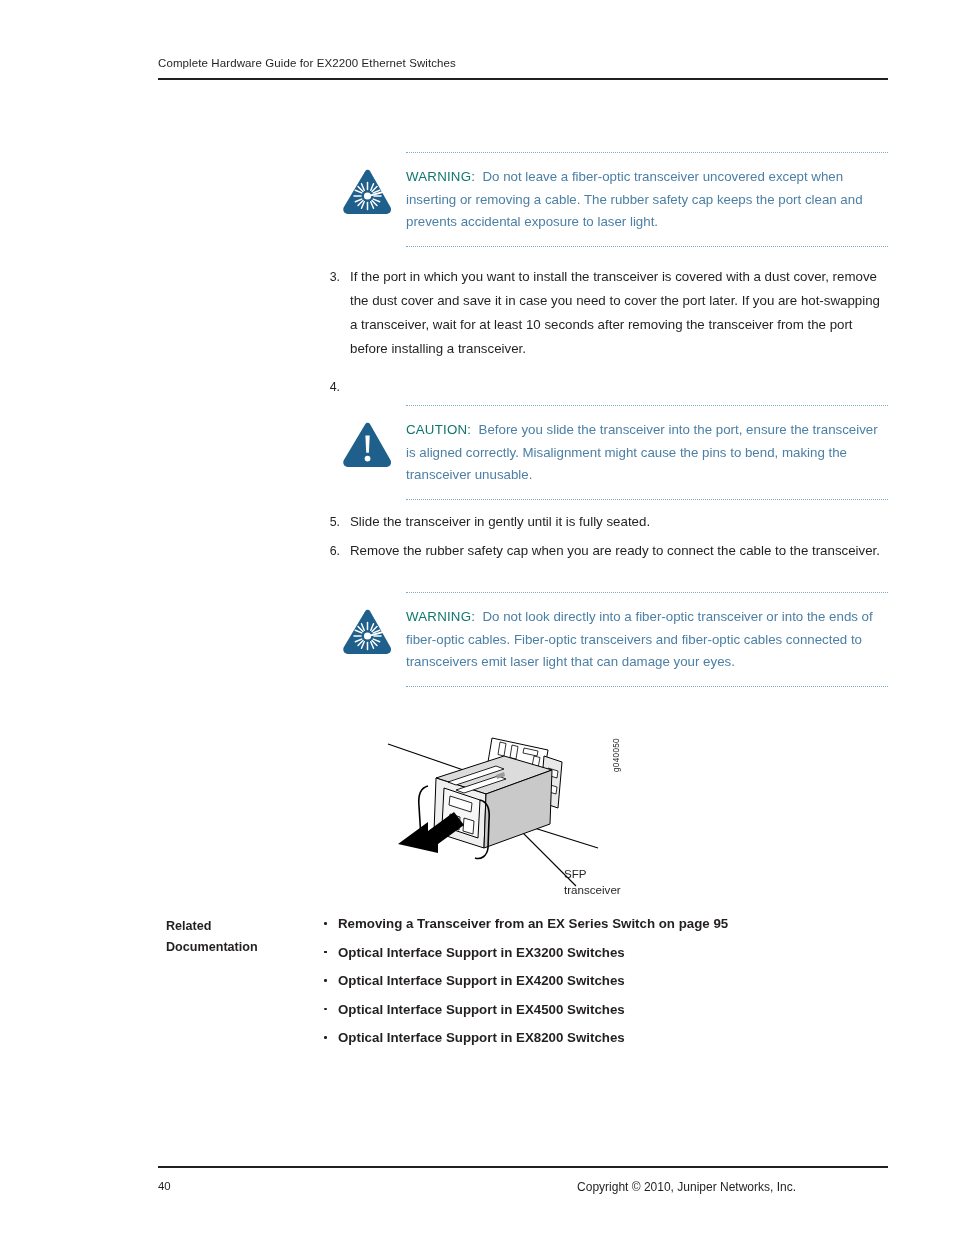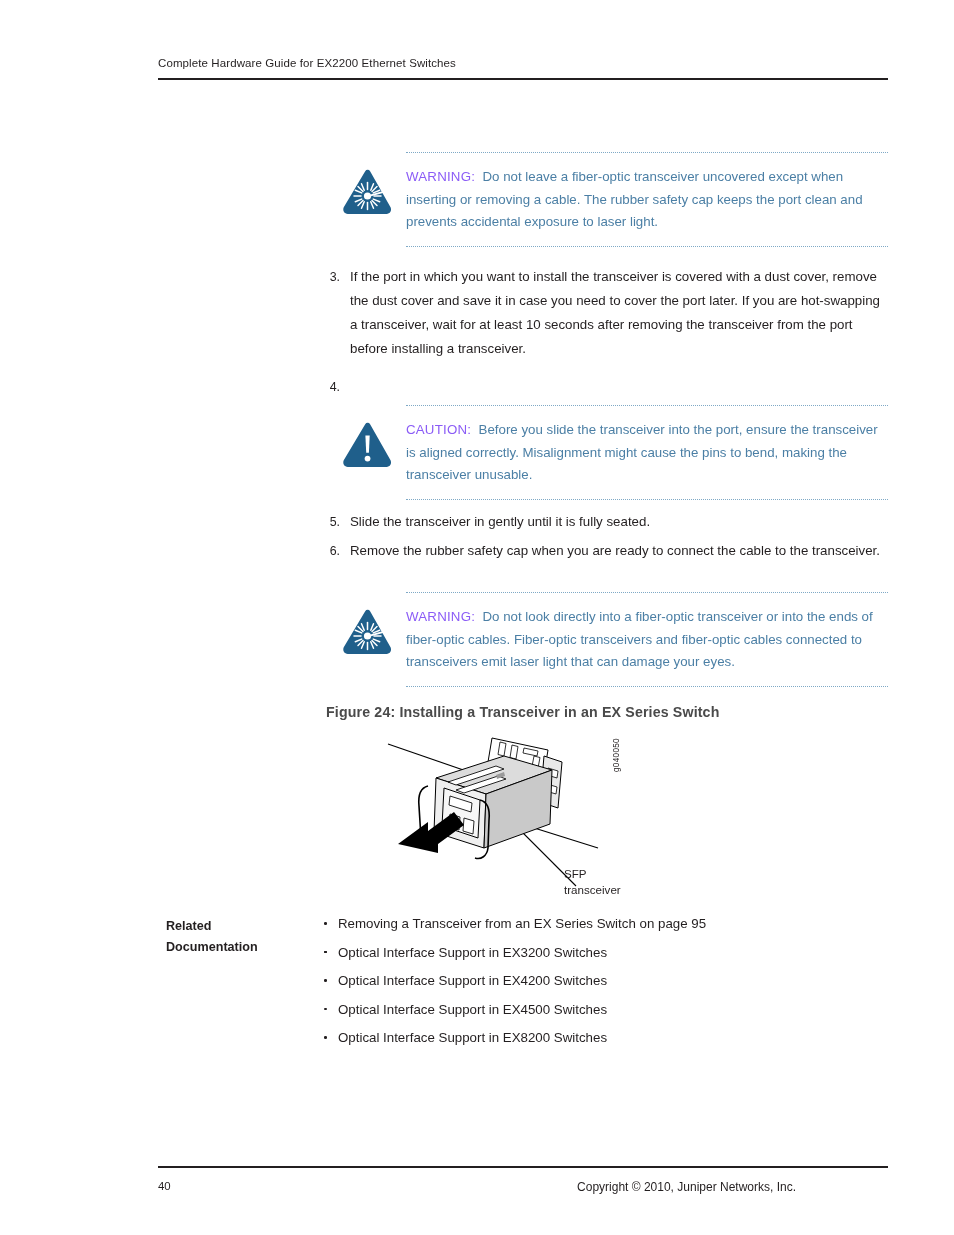--- a/index.html
+++ b/index.html
@@ -89,21 +89,21 @@
     padding-top: 2px;
   }
   .admon-icon svg { display: block; }
   .admon-text {
     flex: 1 1 auto;
     font-size: 13.3px;
     line-height: 22.5px;
     color: #4b7fa5;
   }
   .admon-text .kw {
-    color: #8b5cf6;
+    color: #0f766e;
     letter-spacing: 0.2px;
   }
 
   
   .fig-caption {
     position: absolute;
     left: 280px;
     top: 704px;
     font-size: 14.2px;
     font-weight: bold;
@@ -155,20 +155,21 @@
     top: 915px;
     width: 566px;
   }
   .reldoc-item {
     position: relative;
     padding-left: 16px;
     font-size: 13.3px;
     line-height: 18px;
     color: #231f20;
     margin-bottom: 10.6px;
+    font-weight: bold;
   }
   .reldoc-item .dot {
     position: absolute;
     left: 2px;
     top: 7px;
     width: 2.6px;
     height: 2.6px;
     background: #231f20;
     border-radius: 50%;
   }
@@ -305,21 +306,20 @@
             </g>
             <path d="M28.5 26.5 L43 22.5 L43.6 24.2 L29.2 28.2 Z"></path>
           </g>
         </svg>
       </div>
       <div class="admon-text"><span class="kw">WARNING:</span>&nbsp; <span>Do not look directly into a fiber-optic transceiver or into the ends of fiber-optic cables. Fiber-optic transceivers and fiber-optic cables connected to transceivers emit laser light that can damage your eyes.</span></div>
     </div>
     <div class="rule-bottom"></div>
   </div>
 
-  <div class="fig-caption">Figure 24: Installing a Transceiver in an EX Series Switch</div>
 
   <div class="figure-art">
     <svg width="320" height="190" viewBox="0 0 320 190" aria-hidden="true">
       <g fill="none" stroke="#000000" stroke-width="1" stroke-linejoin="round">
 
         <line x1="12" y1="18" x2="96" y2="47" stroke-width="1.1"></line>
 
         <line x1="136" y1="95" x2="222" y2="122" stroke-width="1.1"></line>
 
         <line x1="132" y1="92" x2="200" y2="160" stroke-width="1.1"></line>

